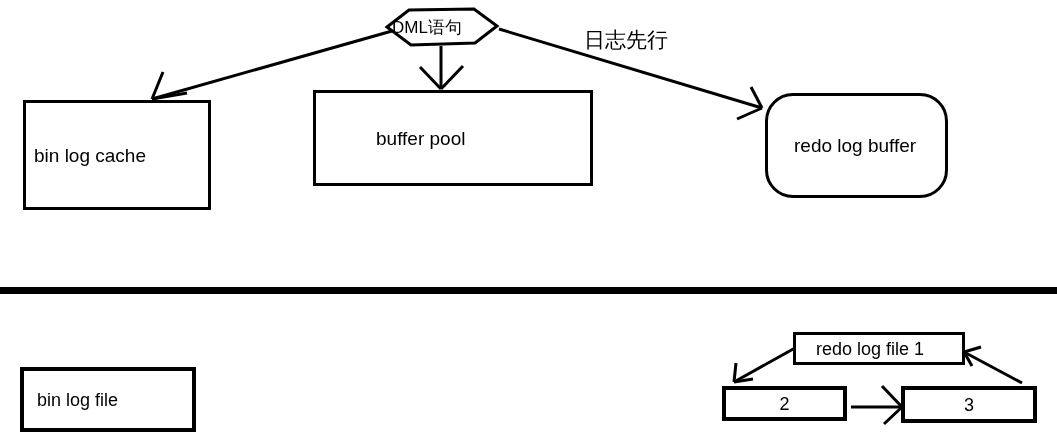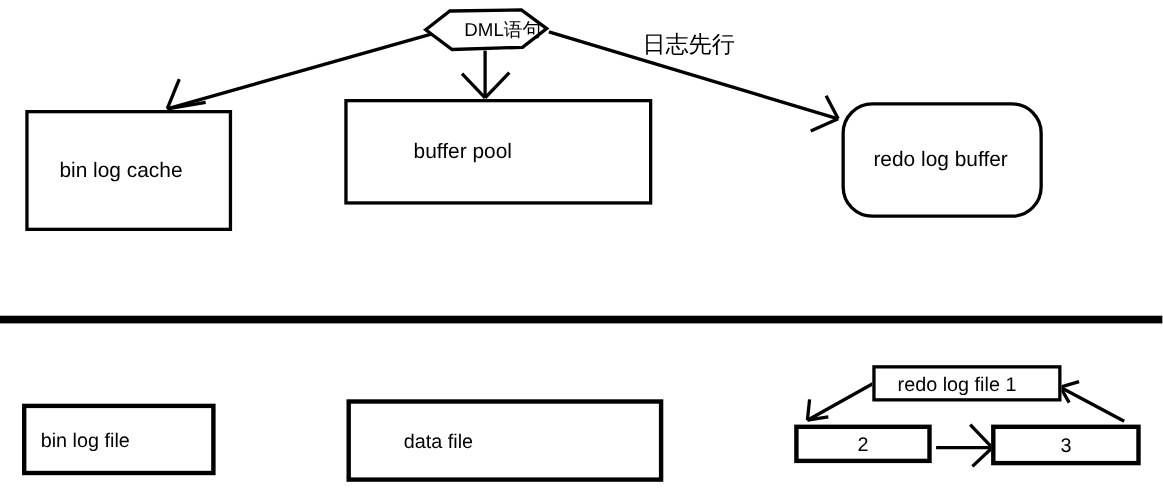--- a/index.html
+++ b/index.html
@@ -23,38 +23,38 @@
     border: 3px solid #000000;
     background: #ffffff;
     display: flex;
     align-items: center;
     font-size: 19px;
     line-height: 1;
     white-space: nowrap;
   }
   .box.thick { border-width: 4px; }
   
-  #bin-log-cache   { left: 23px;  top: 100px; width: 188px; height: 110px; padding-left: 28px; }
+  #bin-log-cache   { left: 23px;  top: 100px; width: 188px; height: 110px; padding-left: 8px; }
   #buffer-pool     { left: 313px; top: 90px;  width: 280px; height: 96px; padding-left: 60px; }
   #redo-log-buffer { left: 765px; top: 93px;  width: 183px; height: 105px; padding-left: 26px; border-radius: 28px; }
   
   #bin-log-file    { left: 20px;  top: 367px; width: 176px; height: 65px; padding-left: 13px; font-size: 18px; }
   #data-file       { left: 315px; top: 363px; width: 288px; height: 75px; padding-left: 48px; font-size: 18px; }
   #redo-log-file-1 { left: 793px; top: 332px; width: 172px; height: 33px; justify-content: center; padding-right: 18px; font-size: 18px; }
   #redo-log-file-2 { left: 722px; top: 386px; width: 125px; height: 35px; justify-content: center; font-size: 18px; }
   #redo-log-file-3 { left: 901px; top: 386px; width: 136px; height: 37px; justify-content: center; font-size: 18px; }
 
   .floating-label {
     position: absolute;
     white-space: nowrap;
     line-height: 1;
   }
   #dml-label {
     left: 392px; top: 19px; width: 100px;
-    text-align: right;
+    text-align: left;
     font-size: 17px;
   }
   #wal-label {
     left: 584px; top: 30px;
     font-size: 21px;
     font-family: Liberation Serif, serif;
   }
   #section-divider {
     position: absolute;
     left: 0; top: 287px;
@@ -113,18 +113,17 @@
 
   <div id="wal-label" class="floating-label">日志先行</div>
 
   <div id="bin-log-cache" class="box">bin log cache</div>
   <div id="buffer-pool" class="box">buffer pool</div>
   <div id="redo-log-buffer" class="box">redo log buffer</div>
 
   <div id="section-divider"></div>
 
   <div id="bin-log-file" class="box thick">bin log file</div>
-  <div id="data-file" class="box thick">data file</div>
   <div id="redo-log-file-1" class="box">redo log file 1</div>
   <div id="redo-log-file-2" class="box thick">2</div>
   <div id="redo-log-file-3" class="box thick">3</div>
 
 </div>
 
 </body></html>

